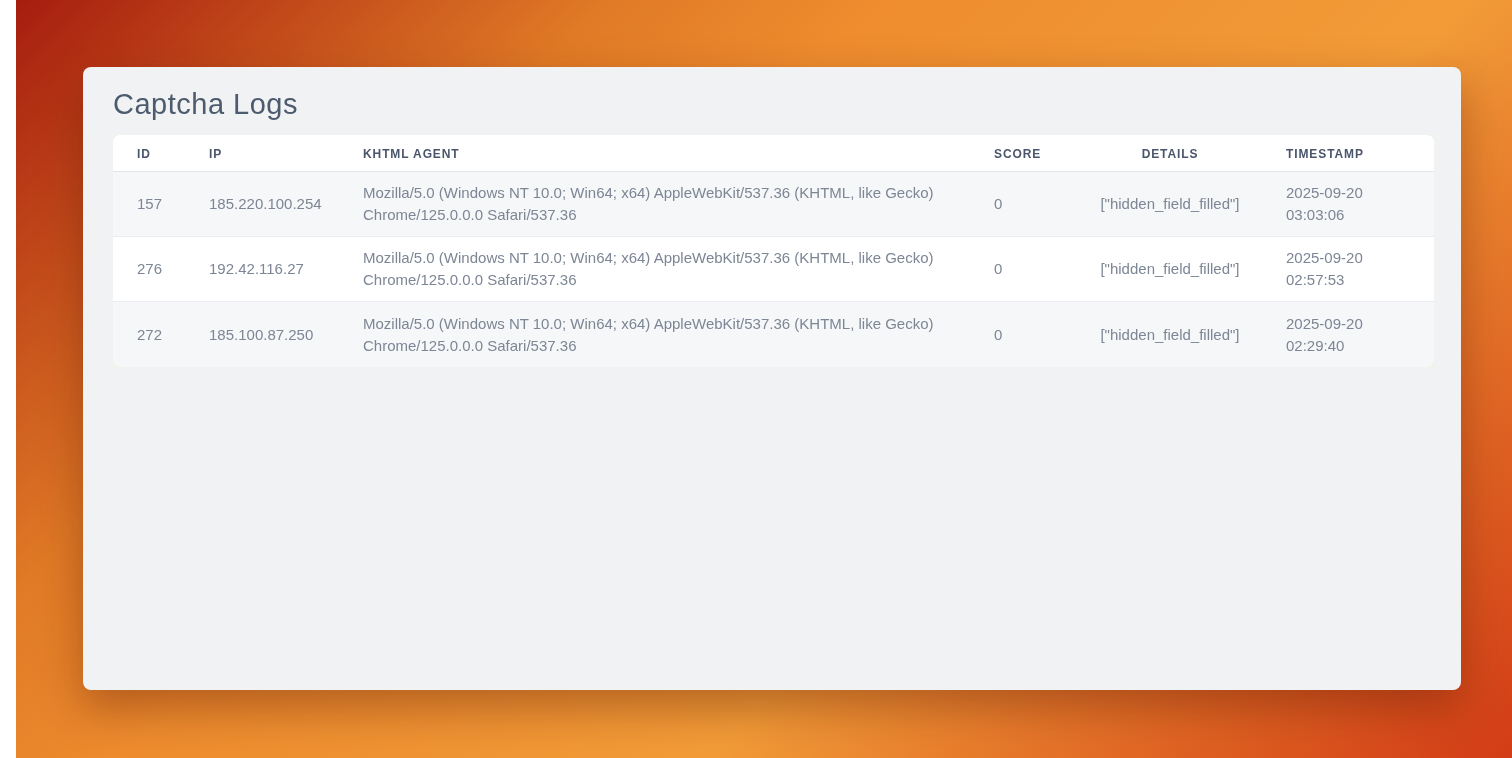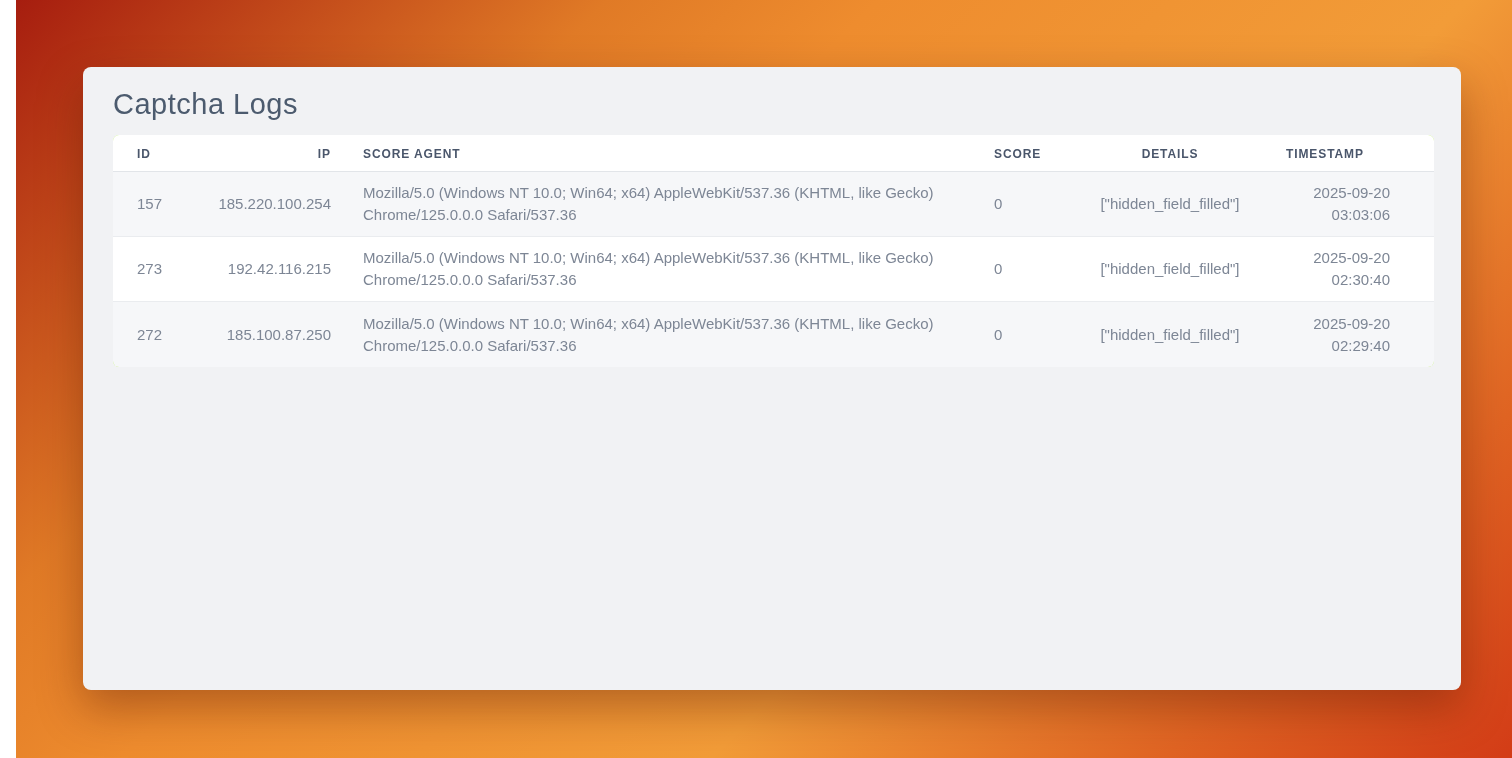--- a/index.html
+++ b/index.html
@@ -72,61 +72,61 @@
     font-size: 15px;
     line-height: 22px;
     color: #7d8695;
     border-bottom: 1px solid #eaecef;
     background: #ffffff;
     overflow: hidden;
   }
   tbody tr:nth-child(odd) td { background: #f6f7f9; }
   tbody tr:last-child td { border-bottom: none; }
   .col-id        { width: 72px;  }
-  .col-ip        { width: 154px; text-align: right; }
+  .col-ip        { width: 154px; }
   .col-user_agent{ width: 631px; }
   .col-score     { width: 92px;  }
   .col-details   { width: 200px; text-align: center; }
   .col-timestamp { width: 172px; }
-  td.col-timestamp { padding-right: 44px; text-align: right; }
+  td.col-timestamp { padding-right: 44px; }
 </style>
 </head>
 <body>
 
 <div class="bg">
   <div class="card">
     <h1 class="title">Captcha Logs</h1>
     <div class="table-wrap">
       <table>
         <thead>
           <tr>
               <th class="col-id">ID</th>
               <th class="col-ip">IP</th>
-              <th class="col-user_agent">SCORE AGENT</th>
+              <th class="col-user_agent">KHTML AGENT</th>
               <th class="col-score">SCORE</th>
               <th class="col-details">DETAILS</th>
               <th class="col-timestamp">TIMESTAMP</th>
             </tr>
         </thead>
         <tbody>
             <tr>
               <td class="col-id">157</td>
               <td class="col-ip">185.220.100.254</td>
               <td class="col-user_agent">Mozilla/5.0 (Windows NT 10.0; Win64; x64) AppleWebKit/537.36 (KHTML, like Gecko) Chrome/125.0.0.0 Safari/537.36</td>
               <td class="col-score">0</td>
               <td class="col-details">["hidden_field_filled"]</td>
               <td class="col-timestamp">2025-09-20 03:03:06</td>
             </tr>
             <tr>
-              <td class="col-id">273</td>
-              <td class="col-ip">192.42.116.215</td>
+              <td class="col-id">276</td>
+              <td class="col-ip">192.42.116.27</td>
               <td class="col-user_agent">Mozilla/5.0 (Windows NT 10.0; Win64; x64) AppleWebKit/537.36 (KHTML, like Gecko) Chrome/125.0.0.0 Safari/537.36</td>
               <td class="col-score">0</td>
               <td class="col-details">["hidden_field_filled"]</td>
-              <td class="col-timestamp">2025-09-20 02:30:40</td>
+              <td class="col-timestamp">2025-09-20 02:57:53</td>
             </tr>
             <tr>
               <td class="col-id">272</td>
               <td class="col-ip">185.100.87.250</td>
               <td class="col-user_agent">Mozilla/5.0 (Windows NT 10.0; Win64; x64) AppleWebKit/537.36 (KHTML, like Gecko) Chrome/125.0.0.0 Safari/537.36</td>
               <td class="col-score">0</td>
               <td class="col-details">["hidden_field_filled"]</td>
               <td class="col-timestamp">2025-09-20 02:29:40</td>
             </tr>
           </tbody>

